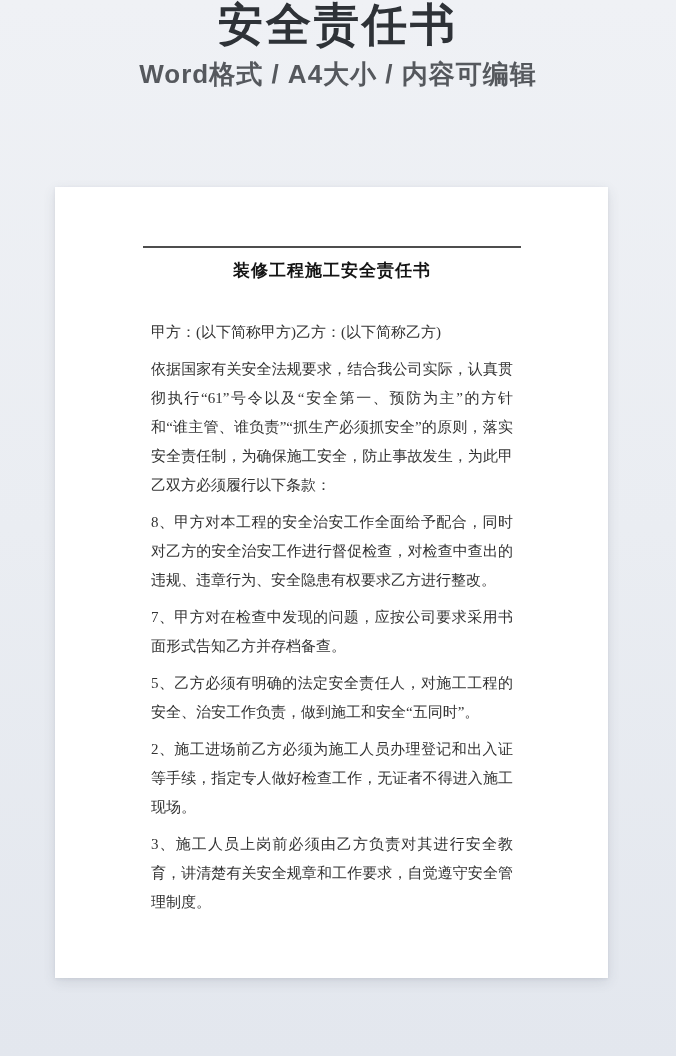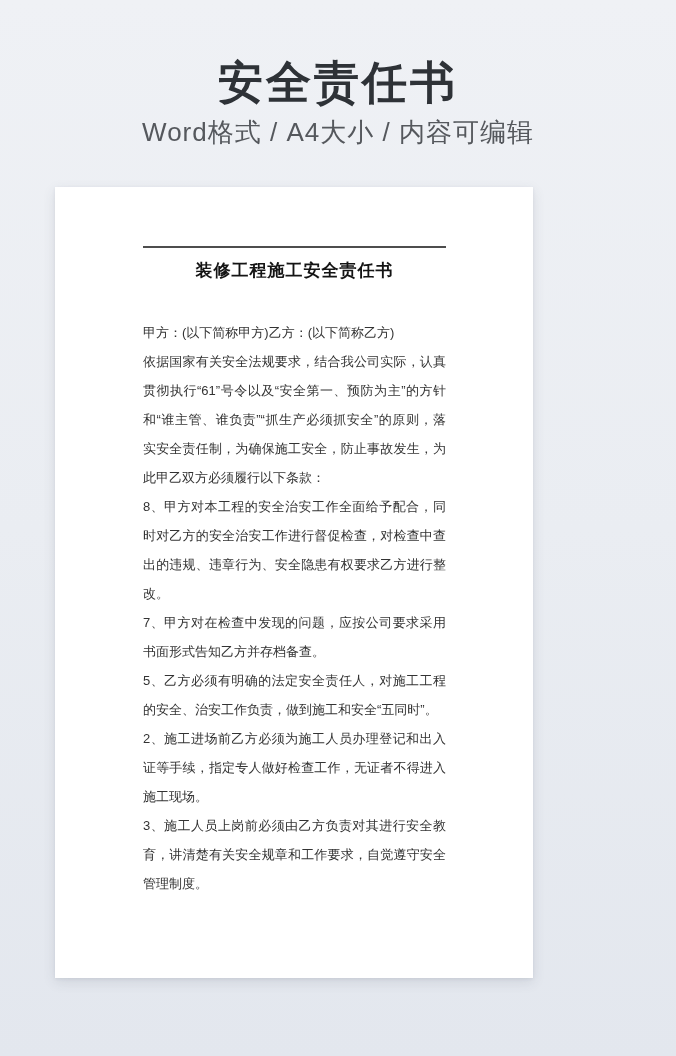--- a/index.html
+++ b/index.html
@@ -10,46 +10,45 @@
     width: 676px;
     height: 1056px;
     position: relative;
     overflow: hidden;
     background: linear-gradient(180deg, #eff1f5 0%, #eaedf2 50%, #e3e7ee 100%);
     font-family: "Liberation Sans", "DejaVu Sans", sans-serif;
   }
 
   
   .banner {
-    padding-top: 58px;
     text-align: center;
   }
   .banner-title {
     margin: 0;
     font-size: 45px;
     font-weight: bold;
     letter-spacing: 3px;
     color: #2e3237;
     line-height: 1.1;
   }
   .banner-subtitle {
     margin: 10px 0 0 0;
     font-size: 26px;
-    font-weight: normal;
+    font-weight: bold;
     letter-spacing: 1px;
     color: #55585d;
     line-height: 1.15;
   }
 
   
   .sheet {
     position: absolute;
     left: 55px;
     top: 187px;
-    width: 478px;
+    width: 553px;
     height: 791px;
     box-sizing: border-box;
     background: #ffffff;
     box-shadow: 0 4px 12px rgba(55, 65, 85, 0.12), 0 1px 3px rgba(55, 65, 85, 0.08);
     padding: 59px 87px 0 88px;
   }
 
   .head-rule {
     border: none;
     border-top: 2px solid #4d4d4d;
@@ -60,26 +59,27 @@
     margin: 0 0 37px 0;
     font-size: 17px;
     font-weight: bold;
     color: #141414;
     text-align: center;
     letter-spacing: 1px;
     line-height: 20px;
   }
 
   .doc-body p {
-    margin: 0;
-    font-size: 13px;
+    margin: 8px;
+    font-size: 15px;
     line-height: 29px;
     color: #333333;
     text-align: justify;
     text-justify: inter-ideograph;
+    font-family: Liberation Serif, serif;
   }
 
   .doc-footer {
     margin-top: 9px;
     text-align: center;
     font-size: 11px;
     font-weight: bold;
     color: #1f1f1f;
     letter-spacing: 2px;
   }

